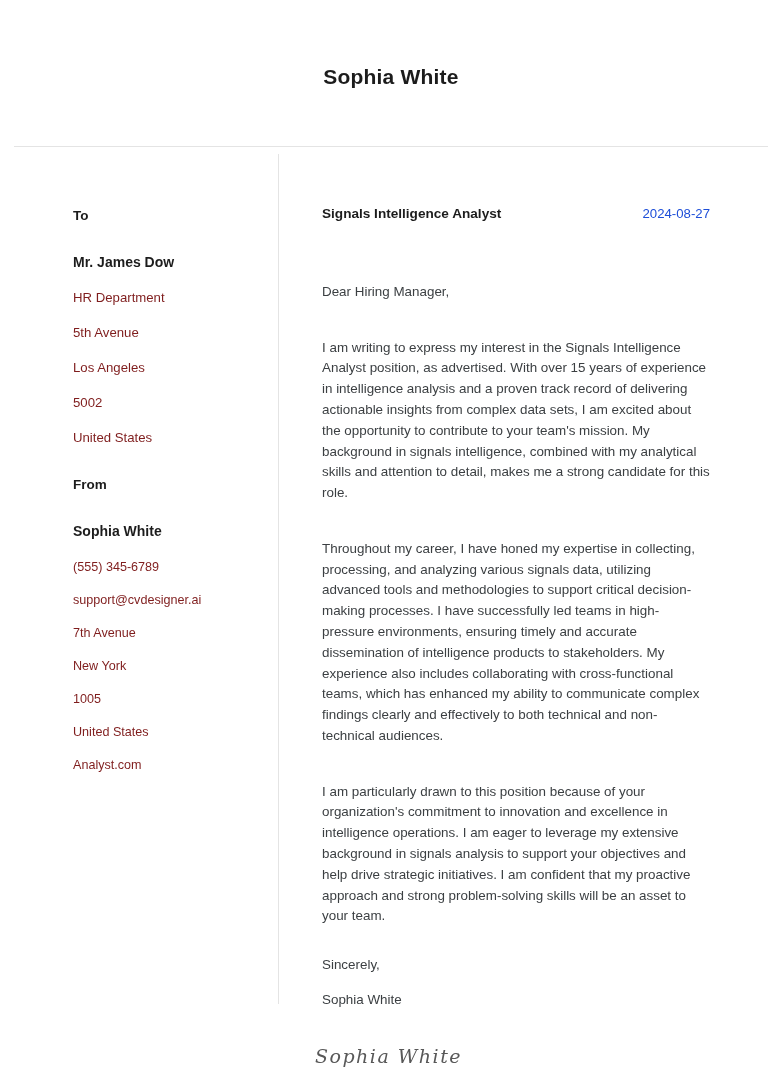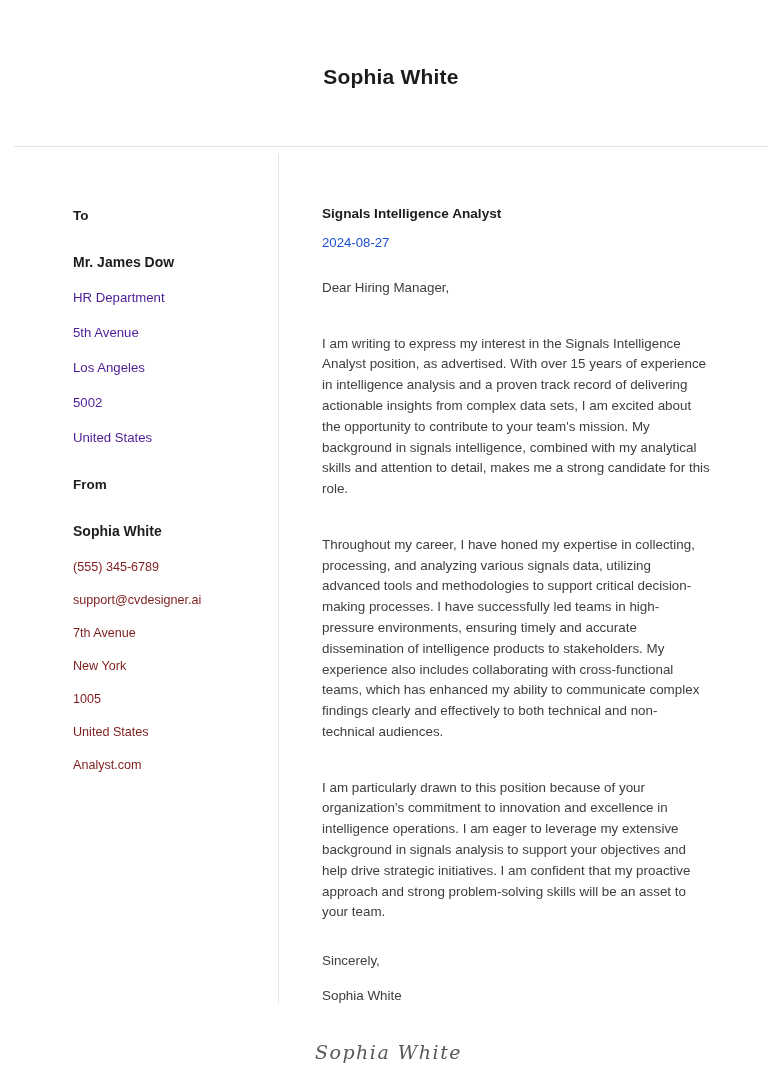--- a/index.html
+++ b/index.html
@@ -54,36 +54,36 @@
   }
   .party-name {
     font-size: 14px;
     font-weight: 700;
     color: #1c1c1c;
     line-height: 21px;
   }
   .addr-line {
     font-size: 13.2px;
     line-height: 21px;
-    color: #4c1d95;
+    color: #7f1d1d;
   }
   .contact-line {
     font-size: 12.6px;
     line-height: 19px;
     color: #7f1d1d;
   }
   .from-section { margin-top: 1px; }
   .from-section .party-name { margin-bottom: 2px; }
 
   
   .title-row {
     display: flex;
     justify-content: space-between;
     align-items: baseline;
-    flex-direction: column;
+    margin-bottom: 33px;
   }
   .job-title {
     font-size: 13.6px;
     font-weight: 700;
     color: #1c1c1c;
   }
   .letter-date {
     font-size: 13.2px;
     color: #1d4ed8;
   }

